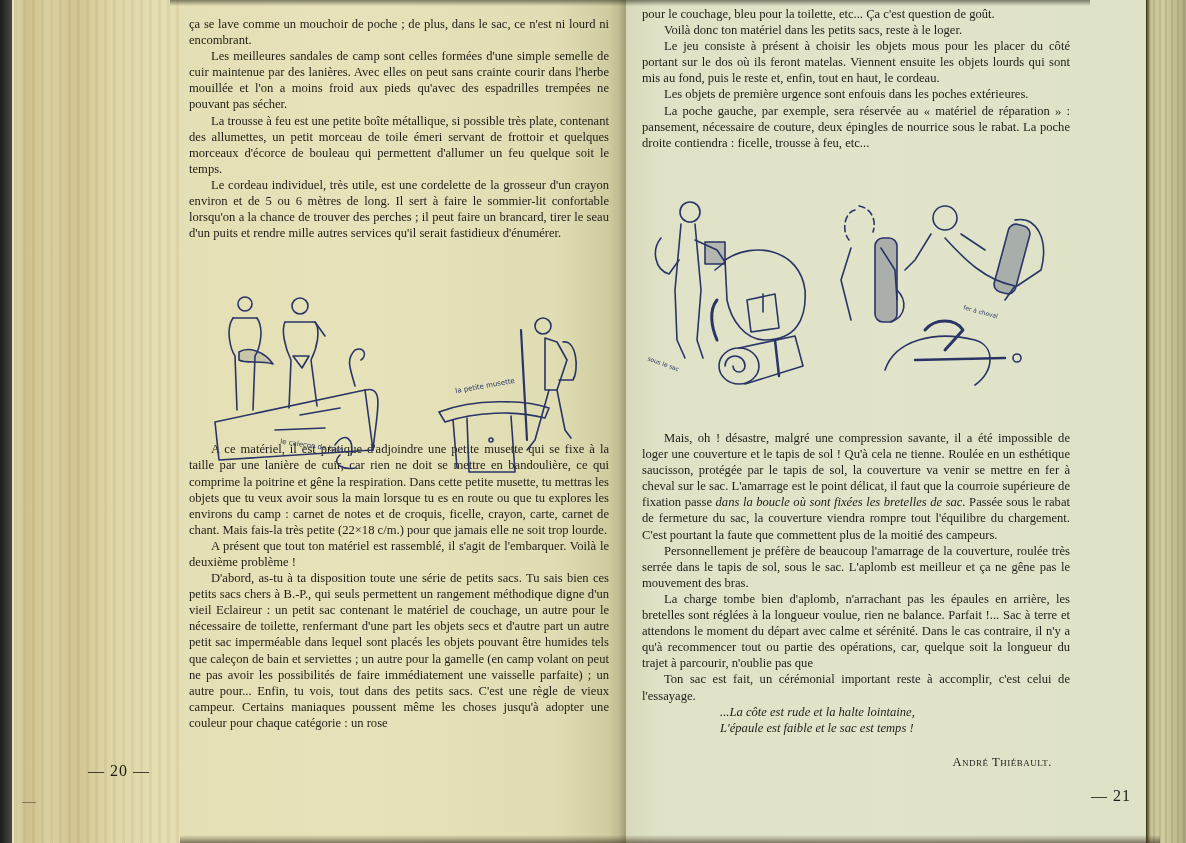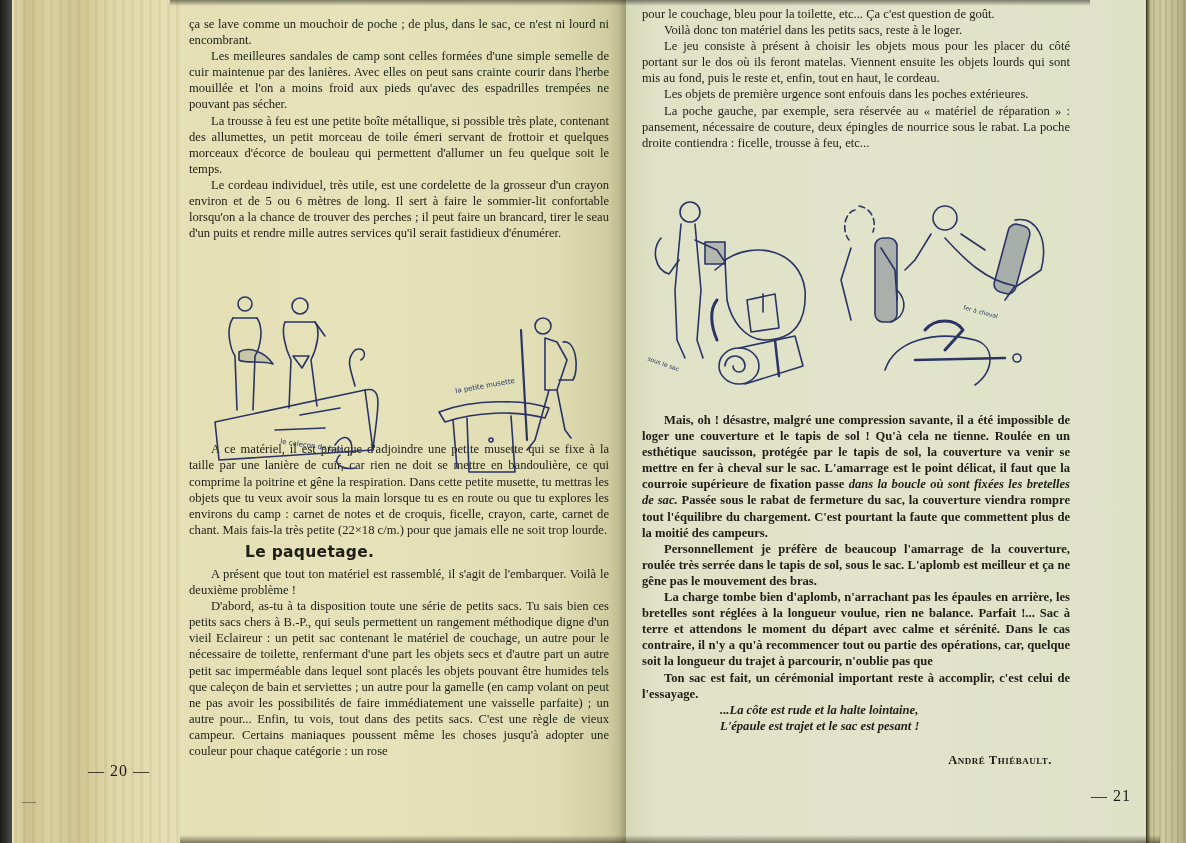--- a/index.html
+++ b/index.html
@@ -50,21 +50,21 @@
     background:linear-gradient(0deg,rgba(60,50,30,0.6),rgba(60,50,30,0));
   }
 
   .col {
     position:absolute; color:#1f1d17;
     font-size:12.6px; line-height:16.1px; text-align:justify;
     font-family:"Liberation Serif", serif;
   }
   .col-left { left:189px; top:16px; width:420px; }
   .col-right-top { left:642px; top:6px; width:428px; }
-  .col-right-bottom { left:642px; top:412px; width:428px;font-weight:bold; }
+  .col-right-bottom { left:642px; top:430px; width:428px; }
   .col p { margin:0; text-indent:22px; }
   .col p.noind { text-indent:0; }
   .heading {
     font-family:"DejaVu Sans", sans-serif; font-weight:bold;
     font-size:15.5px; margin:6px 0 6px 56px; letter-spacing:0.3px;
   }
   .verse { margin:0 0 0 78px; font-style:italic; text-indent:0; }
   .sig {
     text-align:right; margin-top:18px; padding-right:18px;
     font-variant:small-caps; letter-spacing:0.5px;
@@ -94,21 +94,20 @@
 <div class="top-shadow"></div>
 <div class="bottom-shadow"></div>
 
 <div class="col col-left">
   <p class="noind">ça se lave comme un mouchoir de poche ; de plus, dans le sac, ce n'est ni lourd ni encombrant.</p>
   <p>Les meilleures sandales de camp sont celles formées d'une simple semelle de cuir maintenue par des lanières. Avec elles on peut sans crainte courir dans l'herbe mouillée et l'on a moins froid aux pieds qu'avec des espadrilles trempées ne pouvant pas sécher.</p>
   <p>La trousse à feu est une petite boîte métallique, si possible très plate, contenant des allumettes, un petit morceau de toile émeri servant de frottoir et quelques morceaux d'écorce de bouleau qui permettent d'allumer un feu quelque soit le temps.</p>
   <p>Le cordeau individuel, très utile, est une cordelette de la grosseur d'un crayon environ et de 5 ou 6 mètres de long. Il sert à faire le sommier-lit confortable lorsqu'on a la chance de trouver des perches ; il peut faire un brancard, tirer le seau d'un puits et rendre mille autres services qu'il serait fastidieux d'énumérer.</p>
   <div style="height:200px"></div>
   <p>A ce matériel, il est pratique d'adjoindre une petite musette qui se fixe à la taille par une lanière de cuir, car rien ne doit se mettre en bandoulière, ce qui comprime la poitrine et gêne la respiration. Dans cette petite musette, tu mettras les objets que tu veux avoir sous la main lorsque tu es en route ou que tu explores les environs du camp : carnet de notes et de croquis, ficelle, crayon, carte, carnet de chant. Mais fais-la très petite (22×18 c/m.) pour que jamais elle ne soit trop lourde.</p>
-  <div class="heading">Le paquetage.</div>
   <p>A présent que tout ton matériel est rassemblé, il s'agit de l'embarquer. Voilà le deuxième problème !</p>
   <p>D'abord, as-tu à ta disposition toute une série de petits sacs. Tu sais bien ces petits sacs chers à B.-P., qui seuls permettent un rangement méthodique digne d'un vieil Eclaireur : un petit sac contenant le matériel de couchage, un autre pour le nécessaire de toilette, renfermant d'une part les objets secs et d'autre part un autre petit sac imperméable dans lequel sont placés les objets pouvant être humides tels que caleçon de bain et serviettes ; un autre pour la gamelle (en camp volant on peut ne pas avoir les possibilités de faire immédiatement une vaisselle parfaite) ; un autre pour... Enfin, tu vois, tout dans des petits sacs. C'est une règle de vieux campeur. Certains maniaques poussent même les choses jusqu'à adopter une couleur pour chaque catégorie : un rose</p>
 </div>
 
 <div class="illus" style="left:205px;top:290px;">
   <svg width="395" height="190" viewBox="0 0 395 190" fill="none" stroke="#2a3566" stroke-width="1.6" stroke-linecap="round" stroke-linejoin="round">
 
     <path d="M10 132 L160 100 L168 160 L14 170 Z"></path>
     <path d="M160 100 C180 96 172 120 168 160"></path>
     <line x1="70" y1="140" x2="120" y2="138"></line>
@@ -188,19 +187,19 @@
   <div style="position:absolute;left:2px;top:170px;font-size:6px;color:#2a3566;transform:rotate(20deg);font-family:'DejaVu Sans',sans-serif;">sous le sac</div>
   <div style="position:absolute;left:318px;top:118px;font-size:6px;color:#2a3566;transform:rotate(15deg);font-family:'DejaVu Sans',sans-serif;">fer à cheval</div>
 </div>
 
 <div class="col col-right-bottom">
   <p><span>Mais, oh ! désastre, malgré une compression savante, il a été impossible de loger une couverture et le tapis de sol ! Qu'à cela ne tienne. Roulée en un esthétique saucisson, protégée par le tapis de sol, la couverture va venir se mettre en fer à cheval sur le sac. L'amarrage est le point délicat, il faut que la courroie supérieure de fixation passe </span><i>dans la boucle où sont fixées les bretelles de sac.</i><span> Passée sous le rabat de fermeture du sac, la couverture viendra rompre tout l'équilibre du chargement. C'est pourtant la faute que commettent plus de la moitié des campeurs.</span></p>
   <p>Personnellement je préfère de beaucoup l'amarrage de la couverture, roulée très serrée dans le tapis de sol, sous le sac. L'aplomb est meilleur et ça ne gêne pas le mouvement des bras.</p>
   <p>La charge tombe bien d'aplomb, n'arrachant pas les épaules en arrière, les bretelles sont réglées à la longueur voulue, rien ne balance. Parfait !... Sac à terre et attendons le moment du départ avec calme et sérénité. Dans le cas contraire, il n'y a qu'à recommencer tout ou partie des opérations, car, quelque soit la longueur du trajet à parcourir, n'oublie pas que</p>
   <p>Ton sac est fait, un cérémonial important reste à accomplir, c'est celui de l'essayage.</p>
   <div class="verse">...La côte est rude et la halte lointaine,</div>
-  <div class="verse" style="margin-top:0">L'épaule est trajet et le sac est pesant !</div>
+  <div class="verse" style="margin-top:0">L'épaule est faible et le sac est temps !</div>
   <div class="sig">André Thiébault.</div>
 </div>
 
 <div class="pagenum pn-left-margin">—</div>
 <div class="pagenum pn-left">— 20 —</div>
 <div class="pagenum pn-right">— 21</div>
 
 </body></html>

